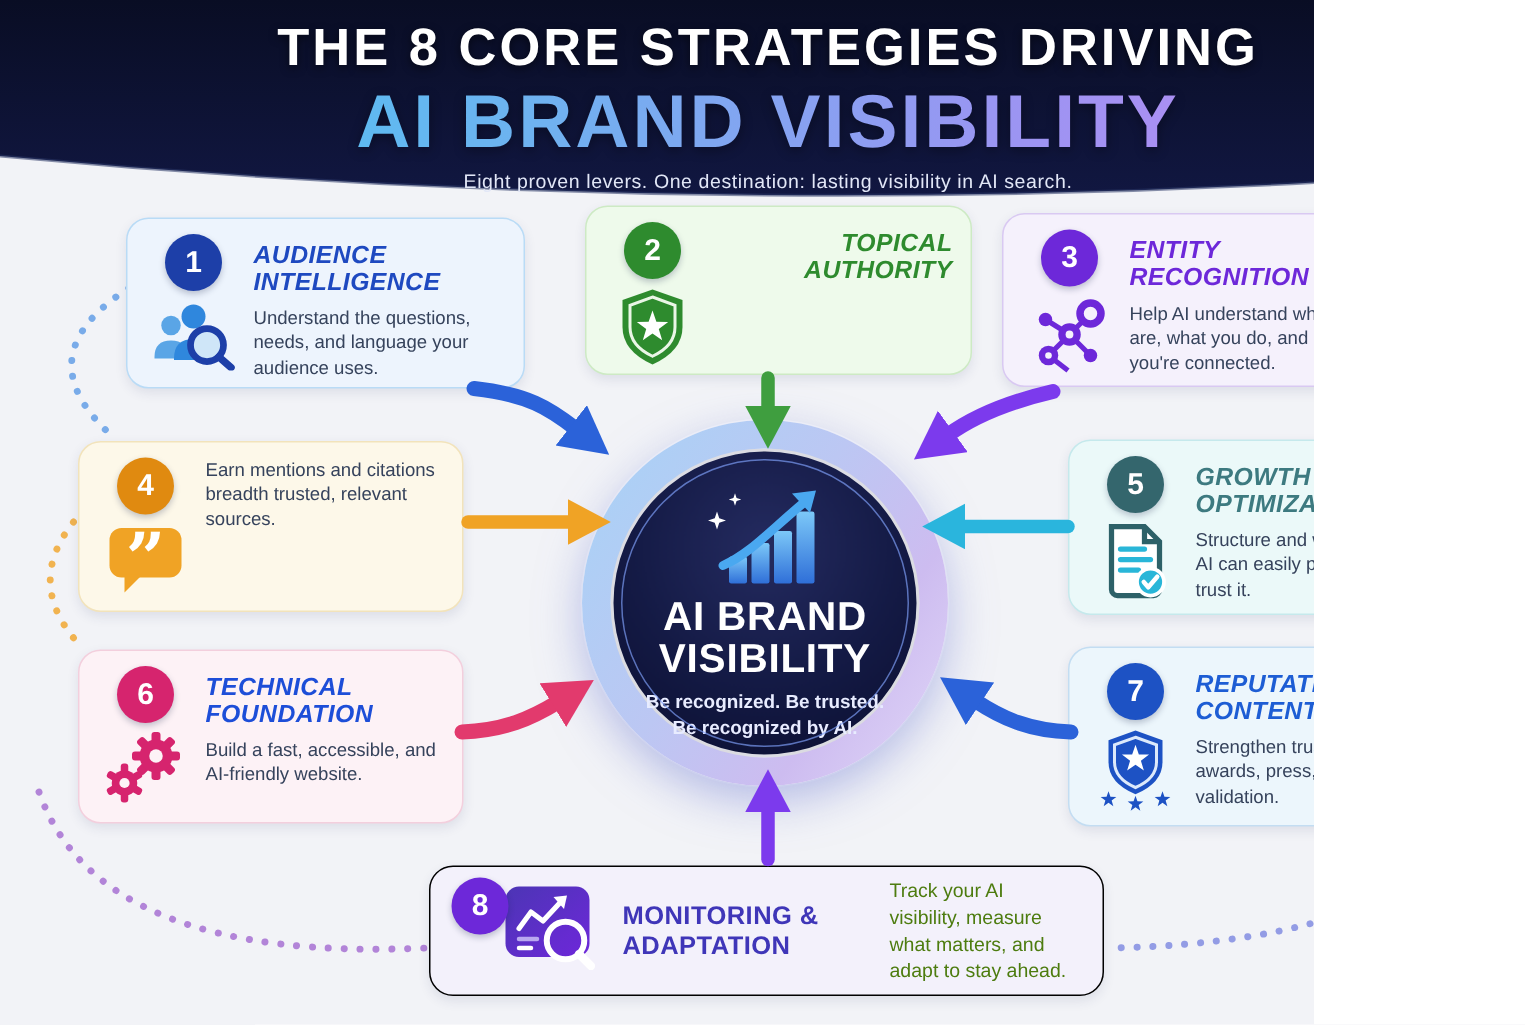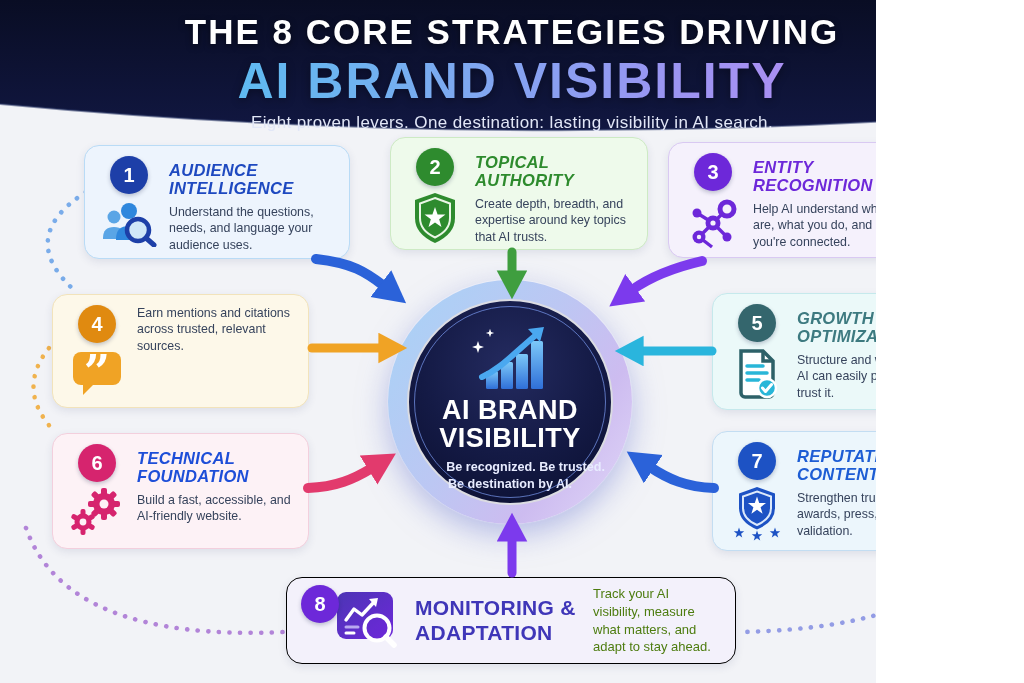--- a/index.html
+++ b/index.html
@@ -8,69 +8,69 @@
 
   
   .header-svg{position:absolute;top:0;left:0;z-index:1;}
   .header-text{position:absolute;top:0;left:0;width:1024px;text-align:center;z-index:2;}
   .h-line1{margin-top:12px;font-size:35px;font-weight:800;letter-spacing:2px;color:#ffffff;
            text-shadow:0 2px 6px rgba(0,0,0,.5);}
   .h-line2{margin-top:0px;font-size:50px;font-weight:800;letter-spacing:2px;
            background:linear-gradient(90deg,#3ec9f2 0%,#6fb2f0 35%,#9a95f2 65%,#c985f4 100%);
            -webkit-background-clip:text;background-clip:text;color:transparent;
            filter:drop-shadow(0 2px 4px rgba(0,0,0,.35));}
-  .h-sub{margin-top:3px;font-size:17px;font-weight:500;color:#e2e7f7;letter-spacing:.4px;}
+  .h-sub{margin-top:3px;font-size:13px;font-weight:500;color:#e2e7f7;letter-spacing:.4px;}
 
   
   .overlay{position:absolute;top:0;left:0;z-index:0;pointer-events:none;}
   .arrows{position:absolute;top:0;left:0;z-index:5;pointer-events:none;}
 
   
   .card{position:absolute;z-index:3;display:flex;gap:8px;box-sizing:border-box;
         padding:10px 12px;border-radius:15px;border:1.5px solid;
         box-shadow:0 3px 8px rgba(40,50,100,.10);}
   .card-left{width:64px;display:flex;flex-direction:column;align-items:center;gap:5px;flex:none;}
   .badge{width:38px;height:38px;border-radius:50%;color:#fff;font-size:20px;font-weight:800;
          display:flex;align-items:center;justify-content:center;flex:none;
          box-shadow:0 2px 4px rgba(20,30,70,.25);}
   .card-title{font-size:16.5px;font-weight:800;line-height:1.12;letter-spacing:.3px;margin:5px 0 6px;font-style:italic;}
   .card-desc{font-size:12.4px;font-weight:500;color:#36435c;line-height:1.32;}
 
   .c1{background:#edf4fd;border-color:#b9dbf6;} .c1 .badge{background:#1d3fa8;} .c1 .card-title{color:#1e49c0;}
-  .c2{background:#eefaeb;border-color:#cdeac4;} .c2 .badge{background:#2e8b2e;} .c2 .card-title{color:#2e8b2e;}
+  .c2{background:#eefaeb;border-color:#cdeac4;} .c2 .badge{background:#2e8b2e;} .c2 .card-title{color:#2e8b2e;text-align:right;}
   .c3{background:#f5f1fc;border-color:#d9c9f2;} .c3 .badge{background:#6d28d9;} .c3 .card-title{color:#6d28d9;}
   .c4{background:#fdf8e9;border-color:#f2e3bb;} .c4 .badge{background:#e08a10;} .c4 .card-title{color:#e8920f;}
   .c5{background:#ebf9f9;border-color:#c5e9ec;} .c5 .badge{background:#34666d;} .c5 .card-title{color:#3d7a80;}
   .c6{background:#fdf2f6;border-color:#f3cfdd;} .c6 .badge{background:#d6246e;} .c6 .card-title{color:#1d4ed8;}
   .c7{background:#ecf6fc;border-color:#c3ddf2;} .c7 .badge{background:#1d52c4;} .c7 .card-title{color:#1d5dd4;}
   .c8{background:#f3f1fb;border-color:#d9d2f0;}
 
   
   .card8{position:absolute;z-index:3;box-sizing:border-box;border-radius:16px;border:1.5px solid;
          display:flex;align-items:center;gap:16px;padding:10px 20px 10px 46px;
          box-shadow:0 3px 8px rgba(40,50,100,.10);}
   .card8 .badge{position:absolute;top:7px;left:14px;background:#6d28d9;}
-  .card8-title{width:162px;font-size:21px;font-weight:800;line-height:1.15;letter-spacing:.3px;color:#3f36b8;flex:none;}
+  .card8-title{width:162px;font-size:17px;font-weight:800;line-height:1.15;letter-spacing:.3px;color:#3f36b8;flex:none;}
   .card8-desc{flex:1;font-size:13px;font-weight:500;color:#4d7c0f;line-height:1.35;}
 
   
   .circle-glow{position:absolute;left:388px;top:280px;width:244px;height:244px;border-radius:50%;z-index:4;
     background:linear-gradient(125deg,#a9d2f6 5%,#bcc7f3 45%,#cdbcf0 72%,#e2d8f8 100%);
     box-shadow:0 10px 30px rgba(130,140,215,.55),0 0 0 1px rgba(255,255,255,.65);
     display:flex;align-items:center;justify-content:center;}
   .circle-inner{position:relative;width:206px;height:206px;border-radius:50%;
     background:radial-gradient(circle at 50% 32%,#242b60 0%,#141a45 52%,#0a0e2e 100%);
     border:2px solid rgba(255,255,255,.85);
     display:flex;flex-direction:column;align-items:center;text-align:center;padding-top:20px;box-sizing:border-box;}
   .circle-inner::after{content:"";position:absolute;inset:5px;border-radius:50%;
     border:1.5px solid rgba(130,165,255,.65);}
   .circle-title{margin-top:1px;width:185px;font-size:27px;font-weight:800;line-height:1.04;color:#ffffff;
     letter-spacing:.5px;}
   .circle-tag{width:190px;font-size:12.6px;font-weight:600;color:#e8ecff;line-height:1.32;}
-  .circle-tag.first{margin-top:7px;text-align:right;}
+  .circle-tag.first{margin-top:7px;}
 </style>
 </head>
 <body>
 
 <div id="canvas">
 
   <svg class="overlay" width="1024" height="683">
     <g fill="none" stroke-linecap="round" stroke-width="4.6" stroke-dasharray="0.1 10.5" opacity="0.8">
       <path d="M86,192 Q16,237 74,290" stroke="#5b9ae6"></path>
       <path d="M56,340 Q12,386 54,431" stroke="#f0a325"></path>
@@ -123,21 +123,20 @@
       <span>
         <svg width="48" height="54" viewBox="0 0 48 54">
           <path d="M24,2 L44,9 V27 q0,16 -20,25 q-20,-9 -20,-25 V9 Z" fill="#2e8b2e"></path>
           <path d="M24,7 L39,12.5 V27 q0,12.5 -15,19.5 q-15,-7 -15,-19.5 V12.5 Z" fill="none" stroke="#eaf6e6" stroke-width="2"></path>
           <path transform="translate(24,27) scale(1.1)" fill="#ffffff" d="M0,-10 L2.35,-3.24 L9.51,-3.09 L3.8,1.24 L5.88,8.09 L0,4 L-5.88,8.09 L-3.8,1.24 L-9.51,-3.09 L-2.35,-3.24 Z"></path>
         </svg>
       </span>
     </div>
     <div class="card-right">
       <div class="card-title">TOPICAL AUTHORITY</div>
-      <div class="card-desc">Create depth, breadth, and expertise around key topics that AI trusts.</div>
     </div>
   </div>
 
   <div class="card c3" style="left:668px;top:142px;width:276px;height:116px">
     <div class="card-left">
       <div class="badge">3</div>
       <span>
         <svg width="54" height="54" viewBox="0 0 54 54">
           <g stroke="#6d28d9" stroke-width="3.4">
             <line x1="27" y1="27" x2="41" y2="13"></line>
@@ -167,21 +166,21 @@
       <div class="badge">4</div>
       <span>
         <svg width="54" height="50" viewBox="0 0 54 50">
           <rect x="3" y="4" width="48" height="33" rx="8" fill="#f0a325"></rect>
           <path d="M13,35 v12 l12,-12 Z" fill="#f0a325"></path>
           <text x="27" y="40" text-anchor="middle" font-family="DejaVu Serif, serif" font-weight="bold" font-size="46" fill="#ffffff">”</text>
         </svg>
       </span>
     </div>
     <div class="card-right">
-      <div class="card-desc">Earn mentions and citations across trusted, relevant sources.</div>
+      <div class="card-desc">Earn mentions and citations breadth trusted, relevant sources.</div>
     </div>
   </div>
 
   <div class="card c5" style="left:712px;top:293px;width:270px;height:117px">
     <div class="card-left">
       <div class="badge">5</div>
       <span>
         <svg width="48" height="54" viewBox="0 0 48 54">
           <path d="M8,4 h22 l10,10 v32 a4,4 0 0 1 -4,4 H12 a4,4 0 0 1 -4,-4 Z" fill="#ffffff" stroke="#2d6168" stroke-width="3.5"></path>
           <path d="M30,4 v10 h10" fill="none" stroke="#2d6168" stroke-width="3.5"></path>
@@ -303,21 +302,21 @@
             <rect x="41" y="41" width="12" height="27" rx="1.5"></rect>
             <rect x="56" y="33" width="12" height="35" rx="1.5"></rect>
             <rect x="71" y="20" width="12" height="48" rx="1.5"></rect>
           </g>
           <path d="M22,56 C40,48 52,34 76,14" fill="none" stroke="#4aa8f0" stroke-width="6" stroke-linecap="round"></path>
           <path d="M68,8 L84,6 L80,21 Z" fill="#4aa8f0"></path>
         </svg>
       </span>
       <div class="circle-title">AI BRAND VISIBILITY</div>
       <div class="circle-tag first">Be recognized. Be trusted.</div>
-      <div class="circle-tag">Be destination by AI.</div>
+      <div class="circle-tag">Be recognized by AI.</div>
     </div>
   </div>
 
   <svg class="arrows" width="1024" height="683">
     <defs>
       <marker id="mk-blue" orient="auto" markerUnits="strokeWidth" markerWidth="3.6" markerHeight="3.6" refX="0.4" refY="1.7">
         <path d="M0,0 L3.2,1.7 L0,3.4 Z" fill="#2b62d9"></path>
         </marker>
       <marker id="mk-green" orient="auto" markerUnits="strokeWidth" markerWidth="3.6" markerHeight="3.6" refX="0.4" refY="1.7">
         <path d="M0,0 L3.2,1.7 L0,3.4 Z" fill="#3f9e3f"></path>

